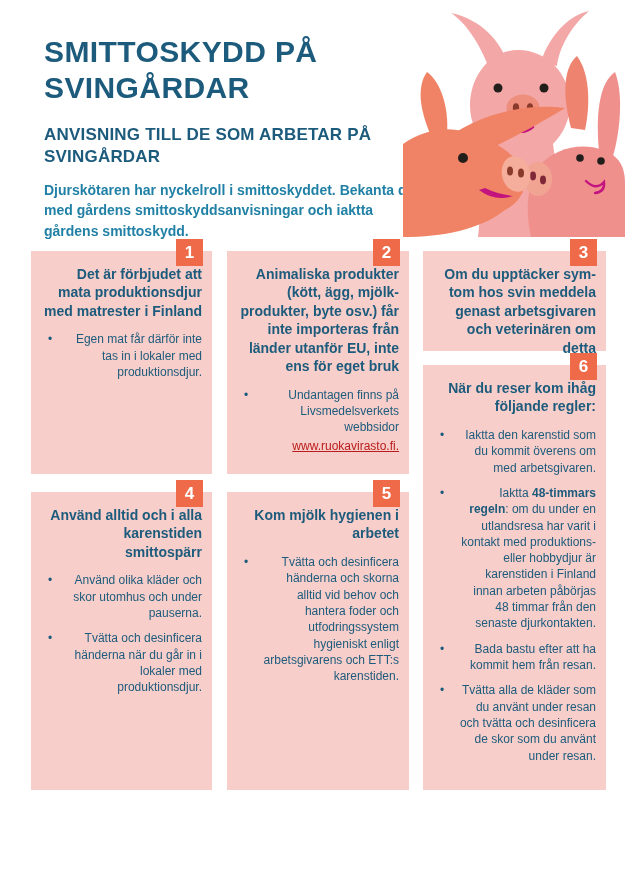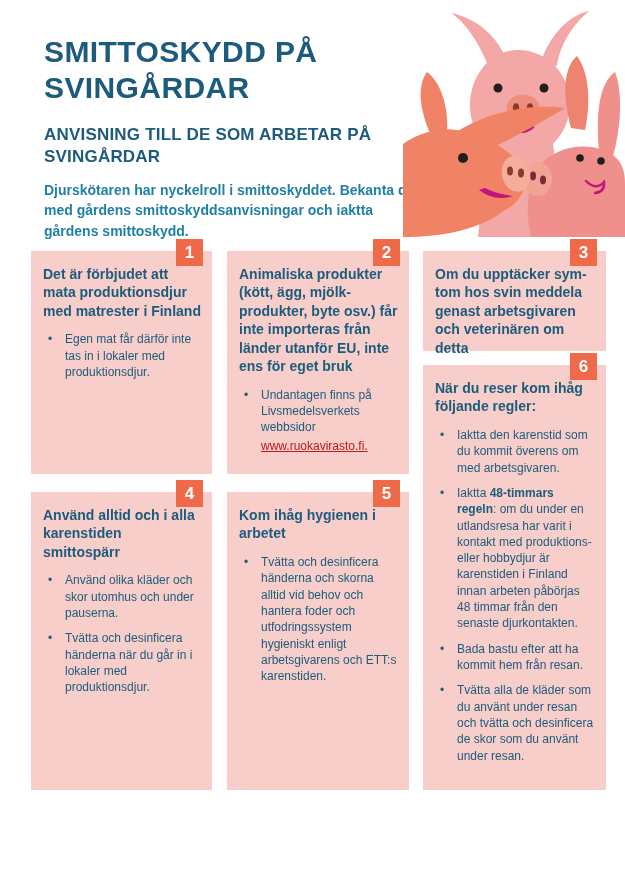--- a/index.html
+++ b/index.html
@@ -20,22 +20,22 @@
   .card{position:absolute;background:#F7CEC9;}
   #card1{left:31px;top:251px;width:181px;height:223px;}
   #card2{left:227px;top:251px;width:182px;height:223px;}
   #card3{left:423px;top:251px;width:183px;height:100px;}
   #card4{left:31px;top:492px;width:181px;height:298px;}
   #card5{left:227px;top:492px;width:182px;height:298px;}
   #card6{left:423px;top:365px;width:183px;height:425px;}
   .badge{position:absolute;top:-12px;right:9px;width:27px;height:27px;background:#EF6A49;
     color:#fff;font-size:17px;font-weight:800;display:flex;align-items:center;justify-content:center;}
   .card-inner{padding:14px 10px 0 12px;}
-  .card-title{font-size:14px;font-weight:800;color:#1D5B7D;line-height:1.32;margin:0 0 11px 0;}
-  .bullets{list-style:none;margin:0;padding:0;}
+  .card-title{font-size:14px;font-weight:800;color:#1D5B7D;line-height:1.32;margin:0 0 11px 0;text-align:right;}
+  .bullets{list-style:none;margin:0;padding:0;text-align:right;}
   .bullets li{position:relative;padding-left:22px;font-size:12px;font-weight:500;color:#1D5B7D;
     line-height:1.36;margin-bottom:9px;}
   .bullets li::before{content:"\2022";position:absolute;left:5px;top:0;}
   .bullets b{font-weight:800;}
   .card-link{color:#b91c1c;text-decoration:underline;cursor:pointer;display:inline-block;margin-top:2px;}
 
   
   .footer-heading{position:absolute;left:46px;top:802px;font-size:16px;font-weight:700;color:#1D5B7D;margin-left:32px;}
   .footer-links{position:absolute;left:46px;top:824px;}
   .footer-links a{display:block;font-size:10px;font-weight:400;color:#0369a1;
@@ -133,21 +133,21 @@
       <ul class="bullets">
         <li>Använd olika kläder och skor utomhus och under pauserna.</li>
         <li>Tvätta och desinficera händerna när du går in i lokaler med produktionsdjur.</li>
       </ul>
     </div>
   </div>
 
   <div class="card" id="card5">
     <div class="badge">5</div>
     <div class="card-inner">
-      <div class="card-title">Kom ihåg hygienen i arbetet</div>
+      <div class="card-title">Kom mjölk hygienen i arbetet</div>
       <ul class="bullets">
         <li>Tvätta och desinficera händerna och skorna alltid vid behov och hantera foder och utfodringssystem hygieniskt enligt arbetsgivarens och ETT:s karenstiden.</li>
       </ul>
     </div>
   </div>
 
   <div class="card" id="card6">
     <div class="badge">6</div>
     <div class="card-inner">
       <div class="card-title">När du reser kom ihåg följande regler:</div>

